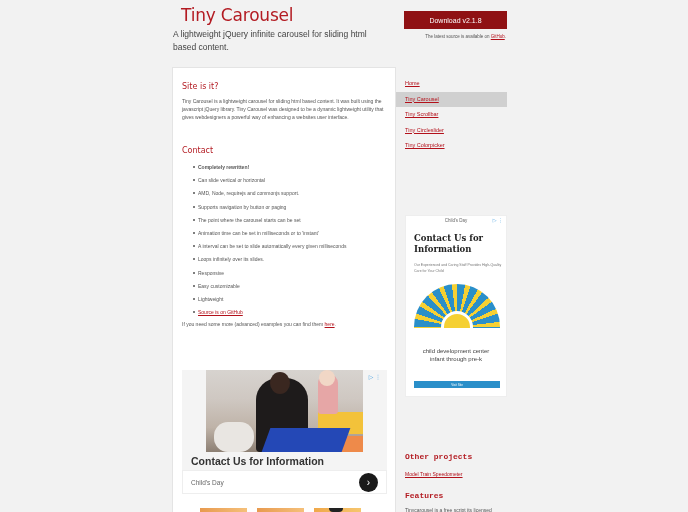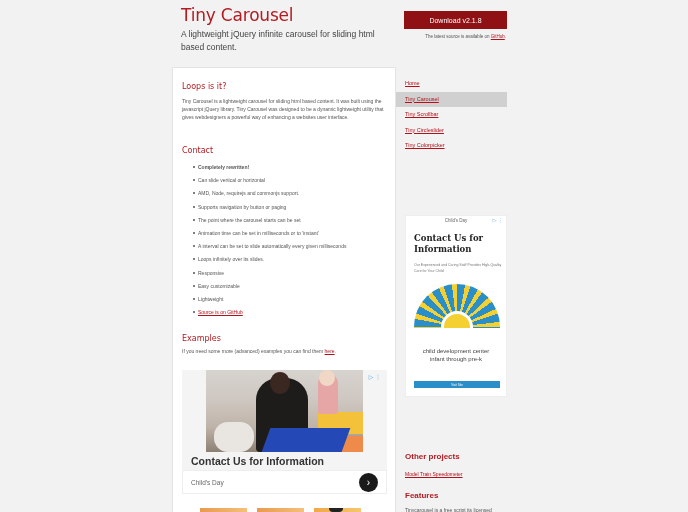--- a/index.html
+++ b/index.html
@@ -13,21 +13,21 @@
     a { color: #b3101a; text-decoration: underline; }
 
     
     .site-title {
       position: absolute; left: 181px; top: 5px;
       font-family: "DejaVu Sans", sans-serif;
       font-size: 17px; color: #b31b22; font-weight: normal;
       letter-spacing: -0.2px;
     }
     .tagline {
-      position: absolute; left: 181px; top: 28px; width: 210px;
+      position: absolute; left: 173px; top: 28px; width: 210px;
       font-size: 8.5px; line-height: 13px; color: #444;
     }
     .download-btn {
       position: absolute; left: 404px; top: 11px; width: 103px; height: 18px;
       background: #8f1114; color: #fff; font-size: 7px;
       display: flex; align-items: center; justify-content: center;
       border: 0; cursor: pointer;
     }
     .source-note {
       position: absolute; left: 395px; top: 34px; width: 111px;
@@ -182,54 +182,53 @@
     }
     .side-ad .sa-btn {
       position: absolute; left: 8px; top: 165px; width: 86px; height: 7px;
       background: #2a8fc9; color: #fff; font-size: 3px;
       display: flex; align-items: center; justify-content: center; cursor: pointer;
     }
 
     
     .side-h {
       position: absolute; left: 405px;
-      font-family: Liberation Sans, sans-serif; font-size: 8px; color: #b31b22;
+      font-family: Liberation Mono, monospace; font-size: 8px; color: #b31b22;
     }
     .side-link { position: absolute; left: 405px; font-size: 5px; color: #b3101a; }
     .side-text { position: absolute; left: 405px; font-size: 5px; color: #555; }
   </style>
 </head>
 <body>
 
 <h1 class="site-title">Tiny Carousel</h1>
 <p class="tagline">A lightweight jQuery infinite carousel for sliding html based content.</p>
 <button class="download-btn">Download v2.1.8</button>
 <p class="source-note"><span>The latest source is available on </span><a href="#">GitHub</a><span>.</span></p>
 
 <div class="main-card">
-  <h2 class="section-h">Loops is it?</h2>
+  <h2 class="section-h">Site is it?</h2>
   <p class="para">Tiny Carousel is a lightweight carousel for sliding html based content. It was built using the javascript jQuery library. Tiny Carousel was designed to be a dynamic lightweight utility that gives webdesigners a powerful way of enhancing a websites user interface.</p>
 
   <h2 class="section-h features-h">Contact</h2>
   <ul class="feature-list">
     <li class="bold">Completely rewritten!</li>
     <li>Can slide vertical or horizontal</li>
     <li>AMD, Node, requirejs and commonjs support.</li>
     <li>Supports navigation by button or paging</li>
     <li>The point where the carousel starts can be set</li>
     <li>Animation time can be set in milliseconds or to 'instant'</li>
     <li>A interval can be set to slide automatically every given milliseconds</li>
     <li>Loops infinitely over its slides.</li>
     <li>Responsive</li>
     <li>Easy customizable</li>
     <li>Lightweight</li>
     <li><a href="#">Source is on GitHub</a></li>
   </ul>
 
-  <h2 class="section-h examples-h">Examples</h2>
   <p class="examples-text"><span>If you need some more (advanced) examples you can find them </span><a href="#">here</a><span>.</span></p>
 
   <div class="ad-box">
     <div class="ad-photo">
       <div class="baby"></div>
       <div class="adult"></div>
       <div class="adult-head"></div>
       <div class="mat-yellow"></div>
       <div class="mat-orange"></div>
       <div class="toddler"></div>

